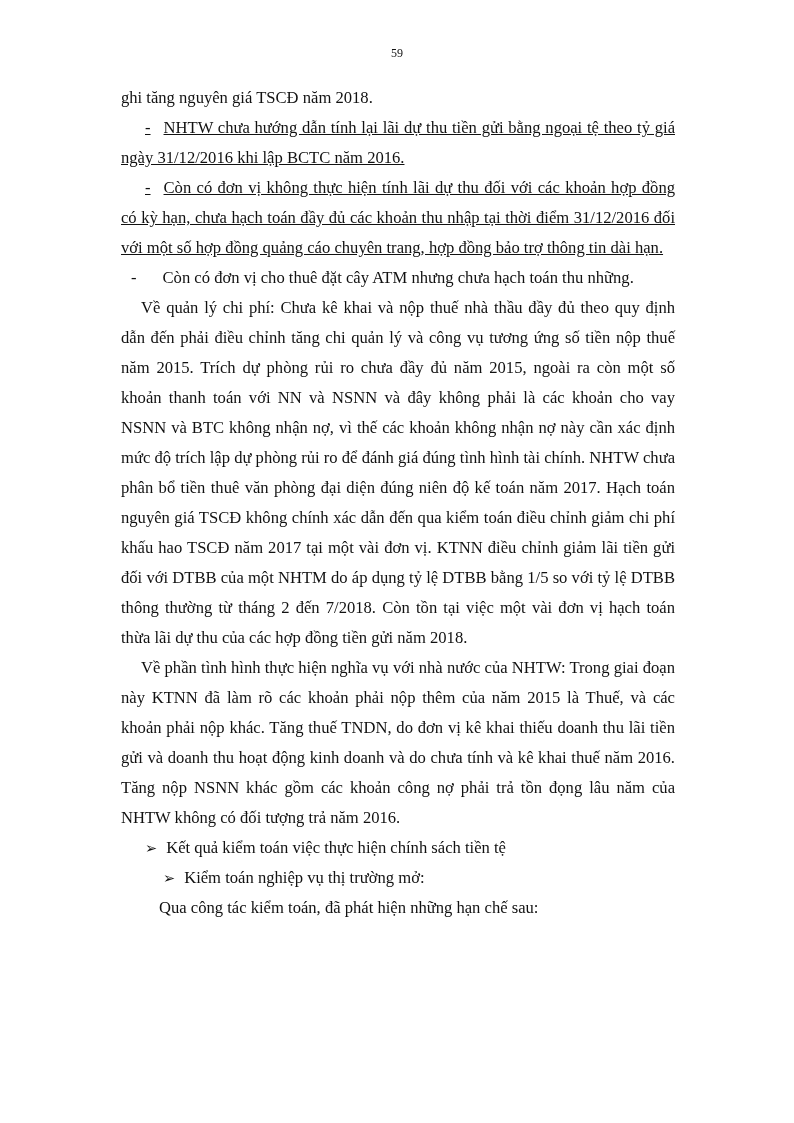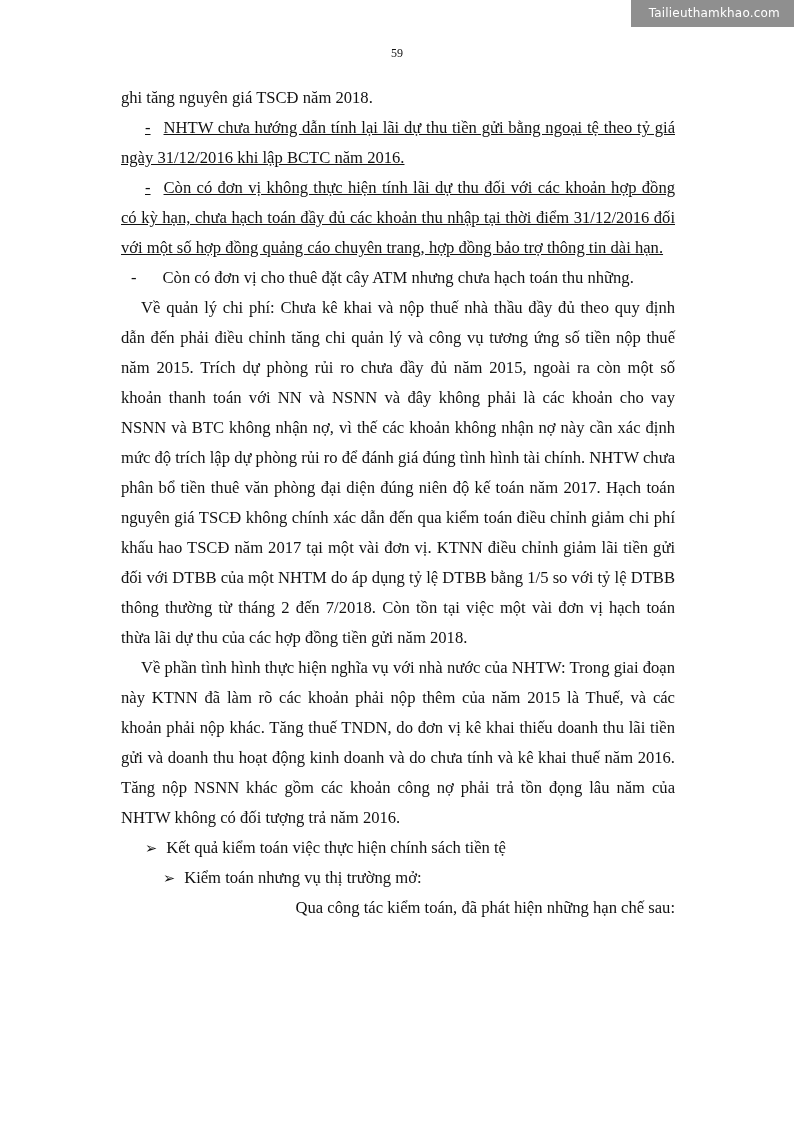--- a/index.html
+++ b/index.html
@@ -47,51 +47,50 @@
     padding: 0;
   }
   .p-flush   { text-indent: 0; }
   .p-indent  { text-indent: 20px; }
   .p-dash    { text-indent: 24px; text-decoration: underline; }
   .p-dash .marker { margin-right: 13px; }
   .p-dash-hang { text-indent: 10px; }
   .p-dash-hang .marker { margin-right: 26px; }
   .p-arrow-1 { text-indent: 24px; text-align: left; }
   .p-arrow-2 { text-indent: 42px; text-align: left; }
-  .p-last    { text-indent: 38px; text-align: right; }
+  .p-last    { text-indent: 38px; text-align: left; }
   .marker-arrow {
     font-family: "DejaVu Sans", sans-serif;
     font-size: 14.5px;
     margin-right: 9px;
   }
 </style>
 </head>
 <body>
 
 <div class="page">
 
-  <div class="watermark">Tailieuthamkhao.com</div>
 
   <div class="page-number">59</div>
 
   <div class="content">
 
     <p class="p-flush"><span>ghi tăng nguyên giá TSCĐ năm 2018.</span></p>
 
 
     <p class="p-dash"><span class="marker">-</span><span>NHTW chưa hướng dẫn tính lại lãi dự thu tiền gửi bằng ngoại tệ theo tỷ giá ngày 31/12/2016 khi lập BCTC năm 2016.</span></p>
 
     <p class="p-dash"><span class="marker">-</span><span>Còn có đơn vị không thực hiện tính lãi dự thu đối với các khoản hợp đồng có kỳ hạn, chưa hạch toán đầy đủ các khoản thu nhập tại thời điểm 31/12/2016 đối với một số hợp đồng quảng cáo chuyên trang, hợp đồng bảo trợ thông tin dài hạn.</span></p>
 
     <p class="p-dash-hang"><span class="marker">-</span><span>Còn có đơn vị cho thuê đặt cây ATM nhưng chưa hạch toán thu những.</span></p>
 
     <p class="p-indent"><span>Về quản lý chi phí: Chưa kê khai và nộp thuế nhà thầu đầy đủ theo quy định dẫn đến phải điều chỉnh tăng chi quản lý và công vụ tương ứng số tiền nộp thuế năm 2015. Trích dự phòng rủi ro chưa đầy đủ năm 2015, ngoài ra còn một số khoản thanh toán với NN và NSNN và đây không phải là các khoản cho vay NSNN và BTC không nhận nợ, vì thế các khoản không nhận nợ này cần xác định mức độ trích lập dự phòng rủi ro để đánh giá đúng tình hình tài chính. NHTW chưa phân bổ tiền thuê văn phòng đại diện đúng niên độ kế toán năm 2017. Hạch toán nguyên giá TSCĐ không chính xác dẫn đến qua kiểm toán điều chỉnh giảm chi phí khấu hao TSCĐ năm 2017 tại một vài đơn vị. KTNN điều chỉnh giảm lãi tiền gửi đối với DTBB của một NHTM do áp dụng tỷ lệ DTBB bằng 1/5 so với tỷ lệ DTBB thông thường từ tháng 2 đến 7/2018. Còn tồn tại việc một vài đơn vị hạch toán thừa lãi dự thu của các hợp đồng tiền gửi năm 2018.</span></p>
 
     <p class="p-indent"><span>Về phần tình hình thực hiện nghĩa vụ với nhà nước của NHTW: Trong giai đoạn này KTNN đã làm rõ các khoản phải nộp thêm của năm 2015 là Thuế, và các khoản phải nộp khác. Tăng thuế TNDN, do đơn vị kê khai thiếu doanh thu lãi tiền gửi và doanh thu hoạt động kinh doanh và do chưa tính và kê khai thuế năm 2016. Tăng nộp NSNN khác gồm các khoản công nợ phải trả tồn đọng lâu năm của NHTW không có đối tượng trả năm 2016.</span></p>
 
     <p class="p-arrow-1"><span class="marker-arrow">➢</span><span>Kết quả kiểm toán việc thực hiện chính sách tiền tệ</span></p>
 
-    <p class="p-arrow-2"><span class="marker-arrow">➢</span><span>Kiểm toán nhưng vụ thị trường mở:</span></p>
+    <p class="p-arrow-2"><span class="marker-arrow">➢</span><span>Kiểm toán nghiệp vụ thị trường mở:</span></p>
 
     <p class="p-last"><span>Qua công tác kiểm toán, đã phát hiện những hạn chế sau:</span></p>
 
   </div>
 </div>
 
 </body></html>

